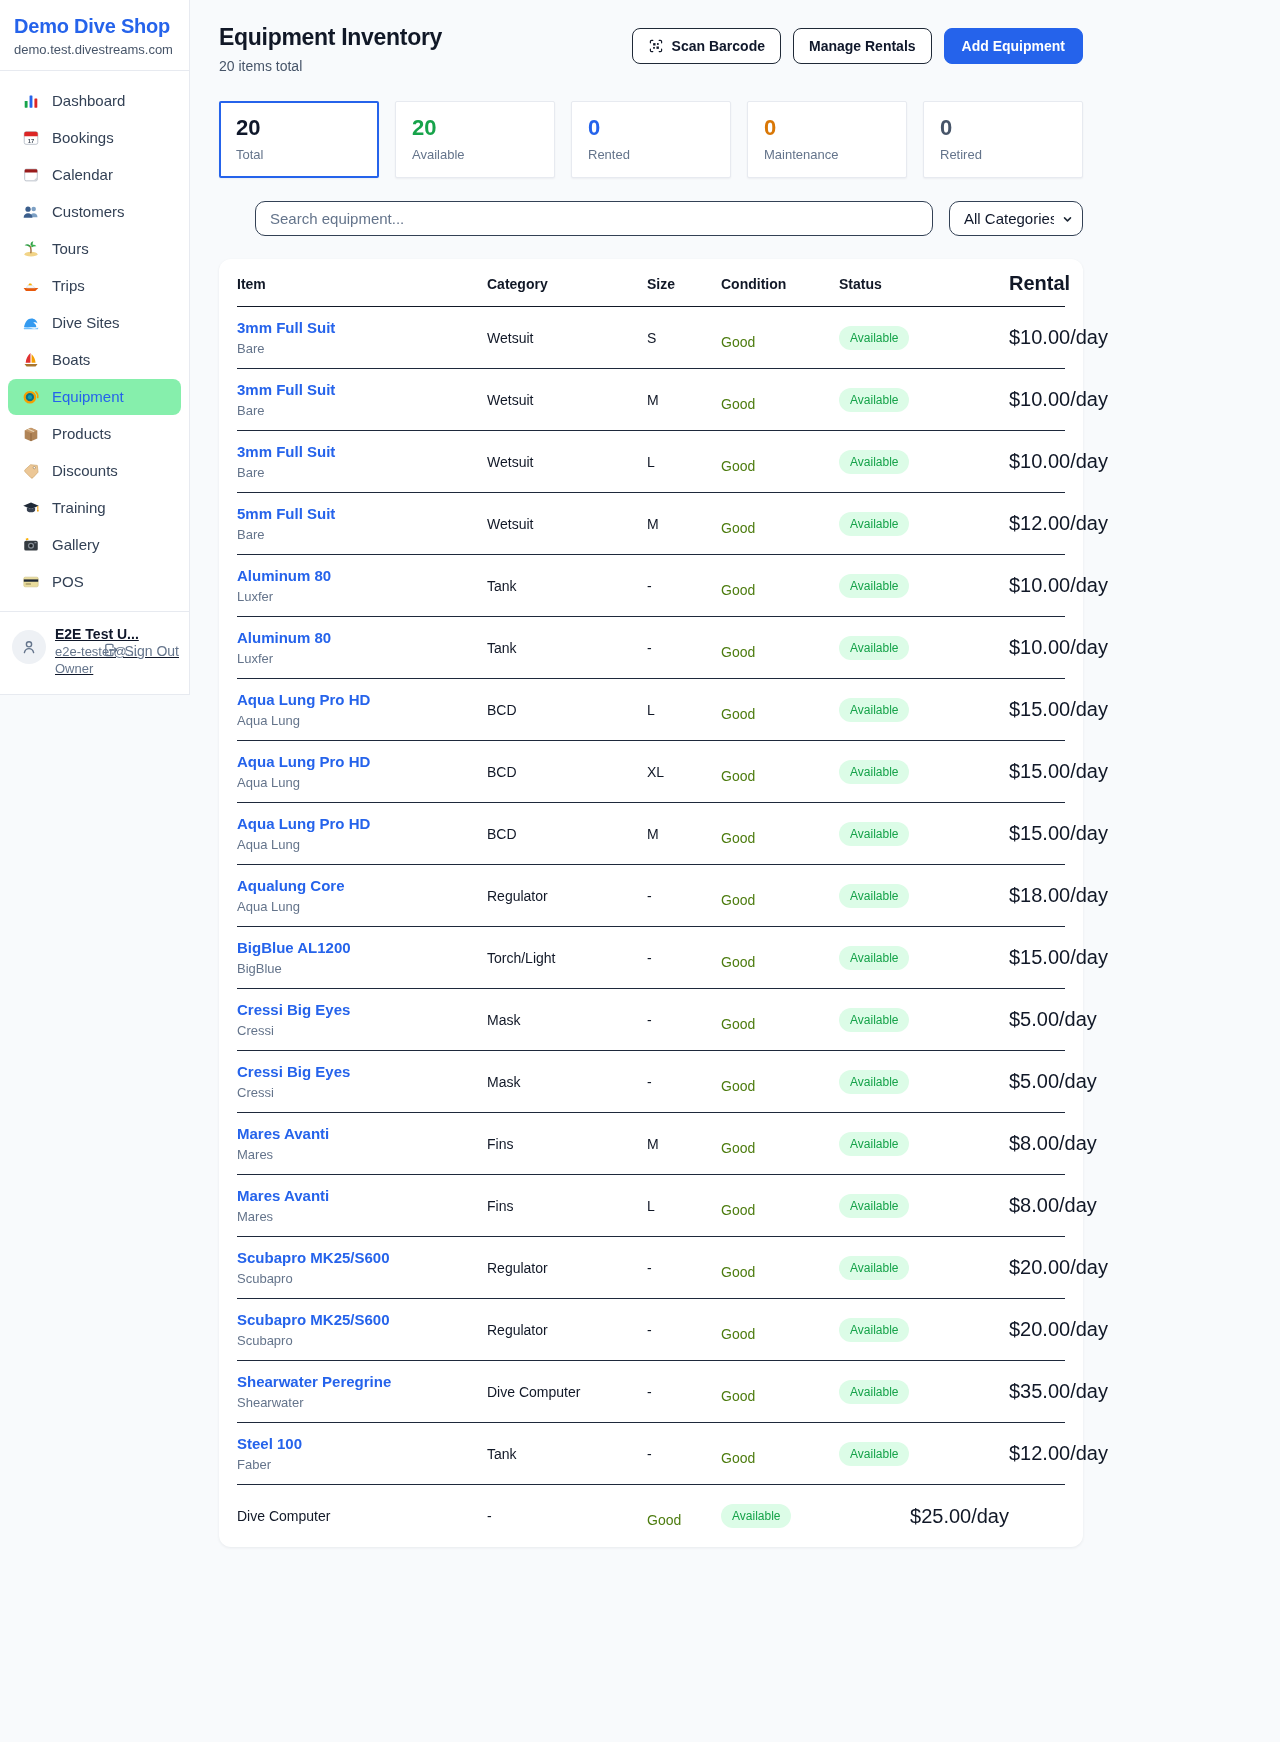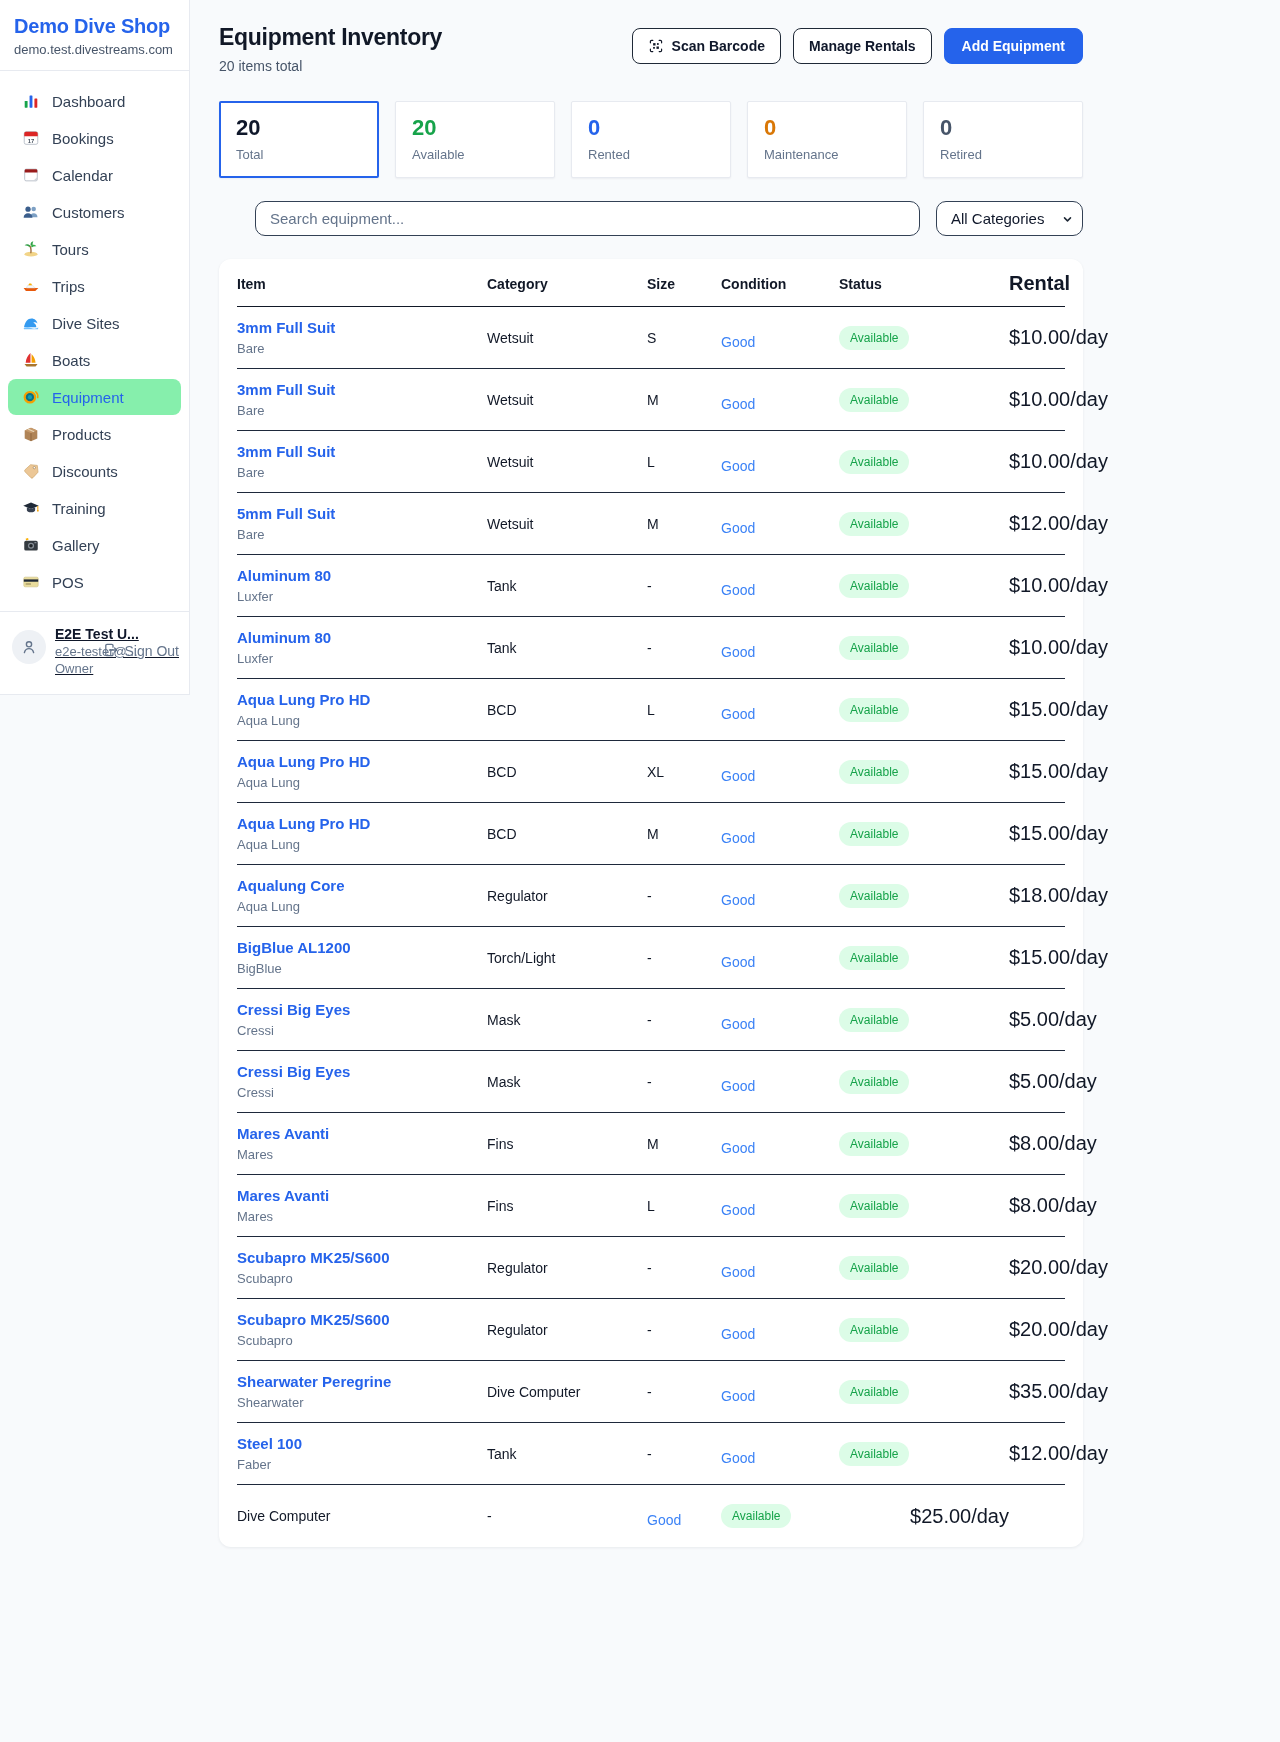--- a/index.html
+++ b/index.html
@@ -11,21 +11,21 @@
     color:#0f172a;
   }
   .app { display:flex; align-items:flex-start; }
 
   
   .sidebar { width:190px; flex:none; background:#fff; border-right:1px solid #e7eaf0; border-bottom:1px solid #e7eaf0; }
   .brand-block { padding:15px 14px 13px; border-bottom:1px solid #e7eaf0; }
   .brand { color:#2563eb; font-size:20px; font-weight:700; letter-spacing:-0.2px; }
   .domain { color:#475569; font-size:13px; margin-top:4px; }
   nav { padding:12px 8px 10px; }
-  .nav-item { display:flex; align-items:center; gap:12px; padding:9px 10px 9px 14px; font-size:15px; color:#334155; border-radius:8px; cursor:pointer; margin-bottom:1px; }
+  .nav-item { display:flex; align-items:flex-start; gap:12px; padding:9px 10px 9px 14px; font-size:15px; color:#334155; border-radius:8px; cursor:pointer; margin-bottom:1px; }
   .nav-item.active { background:#86efac; color:#2563eb; }
   .nav-icon, .nav-icon svg { width:18px; height:18px; display:inline-block; flex:none; }
   .user-box { border-top:1px solid #e7eaf0; padding:14px 10px 18px 12px; display:flex; gap:9px; align-items:flex-start;text-decoration:underline; }
   .avatar { width:34px; height:34px; border-radius:50%; background:#eef1f5; display:flex; align-items:center; justify-content:center; flex:none; margin-top:4px; }
   .avatar svg { width:20px; height:20px; }
   .user-meta { min-width:0; }
   .user-name { font-weight:700; font-size:14px; white-space:nowrap; }
   .user-email, .user-role { font-size:13px; color:#64748b; margin-top:2px; white-space:nowrap; }
   .signout { margin-left:auto; display:inline-flex; gap:6px; align-items:center; background:none; border:none; color:#64748b; font-size:14px; align-self:center; cursor:pointer; padding:0; font-family:"Liberation Sans",sans-serif; white-space:nowrap; }
   .signout svg { width:16px; height:16px; }
@@ -44,35 +44,35 @@
 
   .stats { display:flex; gap:16px; margin-top:27px; }
   .stat { flex:1; background:#fff; border:1px solid #e7eaf0; border-radius:2px; padding:14px 16px 15px; box-shadow:0 1px 2px rgba(15,23,42,.05); cursor:pointer; }
   .stat.active { border:2px solid #2563eb; padding:13px 15px 14px; }
   .stat-value { font-size:22px; font-weight:700; line-height:24px; }
   .stat-label { font-size:13px; color:#64748b; margin-top:7px; }
 
   .filters { display:flex; gap:16px; margin-top:23px;padding-left:36px; }
   .search { flex:1; border:1px solid #334155; border-radius:10px; padding:8px 14px; font-size:15px; background:#fff; color:#0f172a; font-family:"Liberation Sans",sans-serif; outline:none; }
   .search::placeholder { color:#64748b; }
-  .select-wrap { position:relative; width:147px; flex:none; }
+  .select-wrap { position:relative; width:134px; flex:none; }
   .select-wrap select { width:100%; height:100%; appearance:none; -webkit-appearance:none; border:1px solid #334155; border-radius:10px; background:#fff; font-family:"Liberation Sans",sans-serif; font-size:15px; padding:8px 28px 8px 14px; color:#0f172a; cursor:pointer; outline:none; }
   .select-wrap .chev { position:absolute; right:8px; top:50%; transform:translateY(-50%); width:15px; height:15px; pointer-events:none; }
 
   
   .table-card { background:#fff; border-radius:12px; margin-top:23px; box-shadow:0 1px 3px rgba(15,23,42,.07); padding:0 18px; }
   .thead, .trow { display:grid; grid-template-columns:250px 160px 74px 118px 170px 1fr; align-items:center; }
   .thead { border-bottom:1px solid #111827; padding:13px 0 11px; font-weight:700; font-size:14px; color:#111827; }
   .th.rental { text-align:right; }
   .trow { border-bottom:1px solid #1e293b; min-height:62px; padding:9px 0; }
   .trow:last-child { border-bottom:none; }
   .item-name { color:#2563eb; font-size:15px; font-weight:700; cursor:pointer; text-decoration:none; display:inline-block; }
   .item-brand { color:#64748b; font-size:13px; margin-top:4px; }
   .cell { font-size:14px; color:#111827; }
-  .cond { color:#3b82f6; cursor:pointer;margin-top:8px; }
+  .cond { color:#4d7c0f; cursor:pointer;margin-top:8px; }
   .badge { display:inline-block; background:#dcfce7; color:#16a34a; font-size:12px; padding:5px 11px; border-radius:999px; line-height:14px; }
   .rental { text-align:right; font-size:20px; color:#111827; }
 </style>
 </head>
 <body>
 
 <div class="app">
 
   <aside class="sidebar">
     <div class="brand-block">

